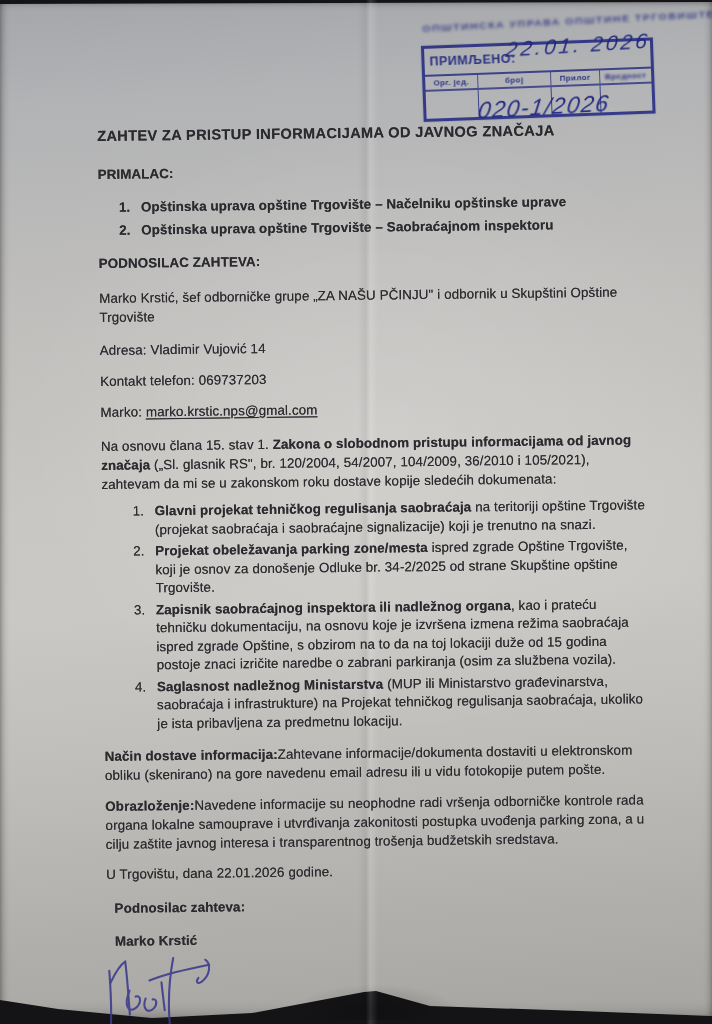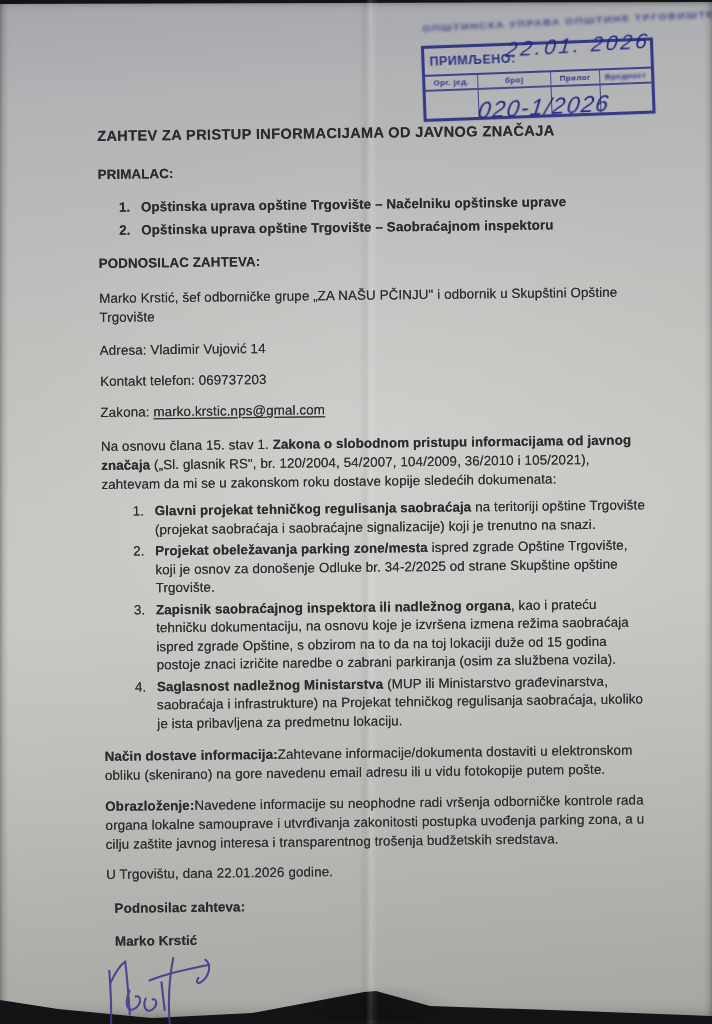--- a/index.html
+++ b/index.html
@@ -149,21 +149,21 @@
       <span class="num">2.</span>
       <span>Opštinska uprava opštine Trgovište – Saobraćajnom inspektoru</span>
     </div>
   </div>
 
   <div class="h2" style="margin-bottom:16px;">PODNOSILAC ZAHTEVA:</div>
 
   <div class="p" style="margin-bottom:14px;">Marko Krstić, šef odborničke grupe „ZA NAŠU PČINJU" i odbornik u Skupštini Opštine Trgovište</div>
   <div class="p">Adresa: Vladimir Vujović 14</div>
   <div class="p">Kontakt telefon: 069737203</div>
-  <div class="p" style="margin-bottom:15px;"><span>Zakona: </span><a href="#" class="email-link">marko.krstic.nps@gmal.com</a></div>
+  <div class="p" style="margin-bottom:15px;"><span>Marko: </span><a href="#" class="email-link">marko.krstic.nps@gmal.com</a></div>
 
   <div class="p" style="margin-bottom:9px;"><span>Na osnovu člana 15. stav 1. </span><b>Zakona o slobodnom pristupu informacijama od javnog značaja</b><span> („Sl. glasnik RS", br. 120/2004, 54/2007, 104/2009, 36/2010 i 105/2021), zahtevam da mi se u zakonskom roku dostave kopije sledećih dokumenata:</span></div>
 
   <div class="list requests">
     <div class="li">
       <span class="num">1.</span>
       <span><b>Glavni projekat tehničkog regulisanja saobraćaja</b><span> na teritoriji opštine Trgovište (projekat saobraćaja i saobraćajne signalizacije) koji je trenutno na snazi.</span></span>
     </div>
     <div class="li">
       <span class="num">2.</span>

